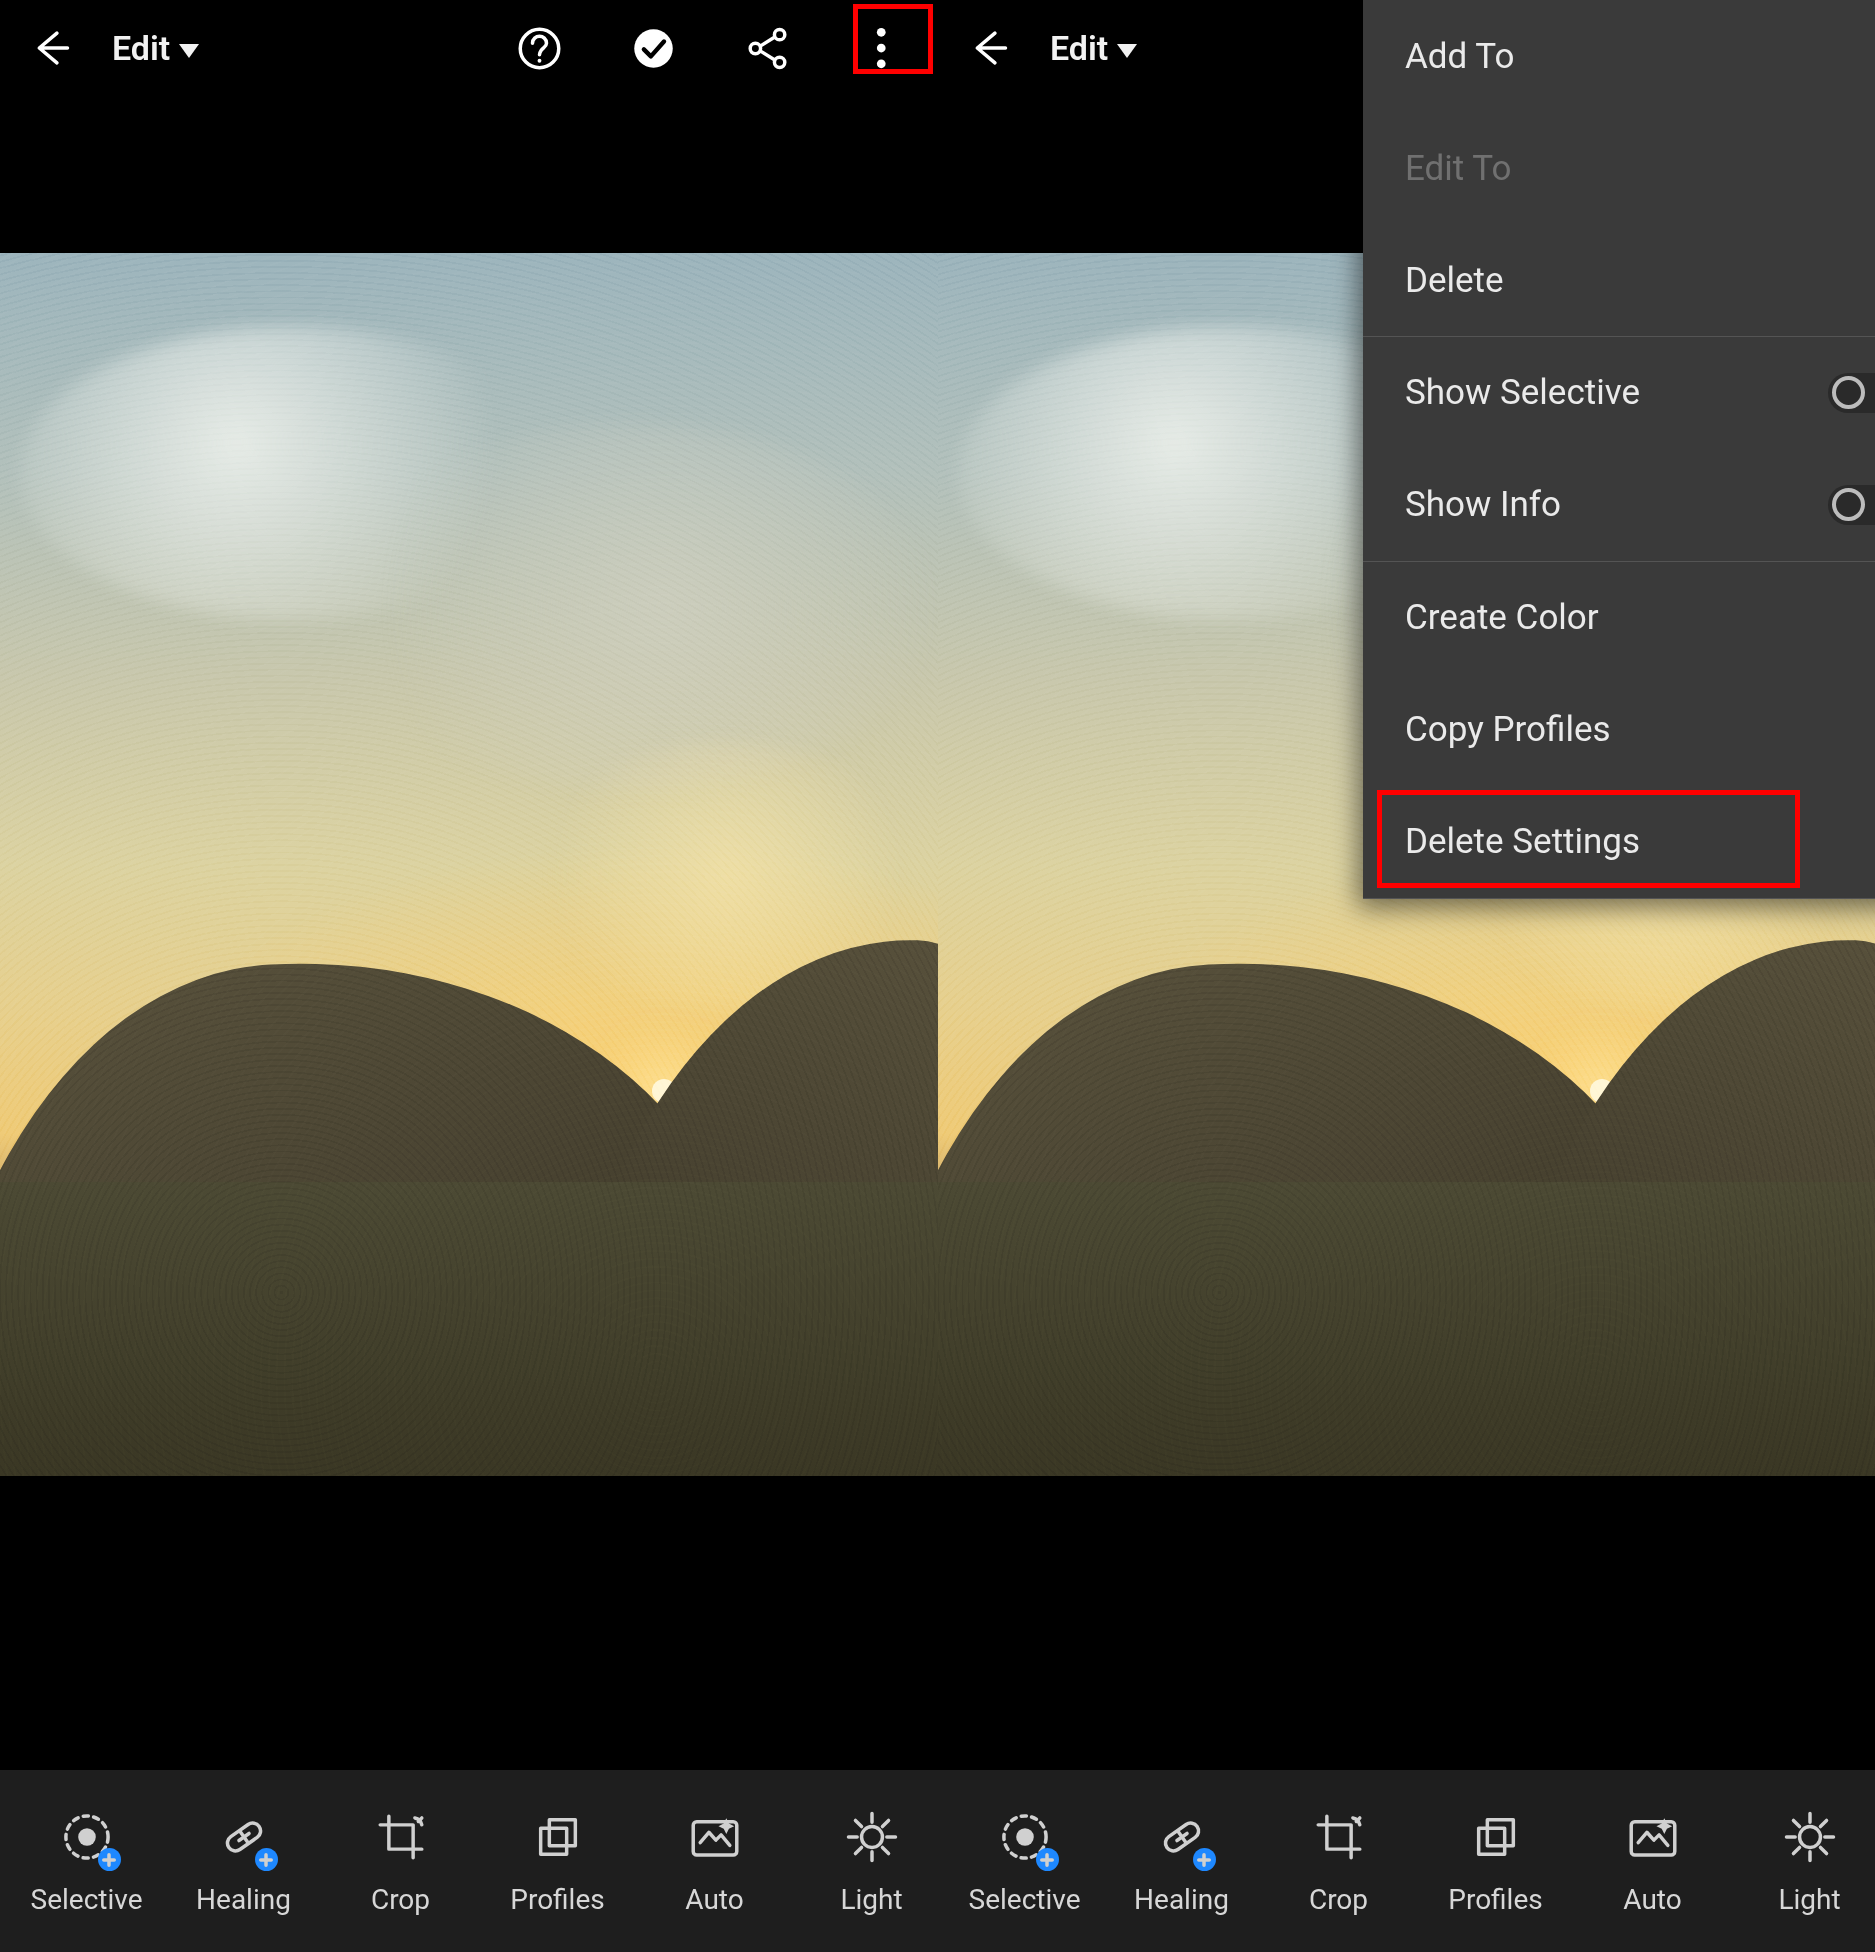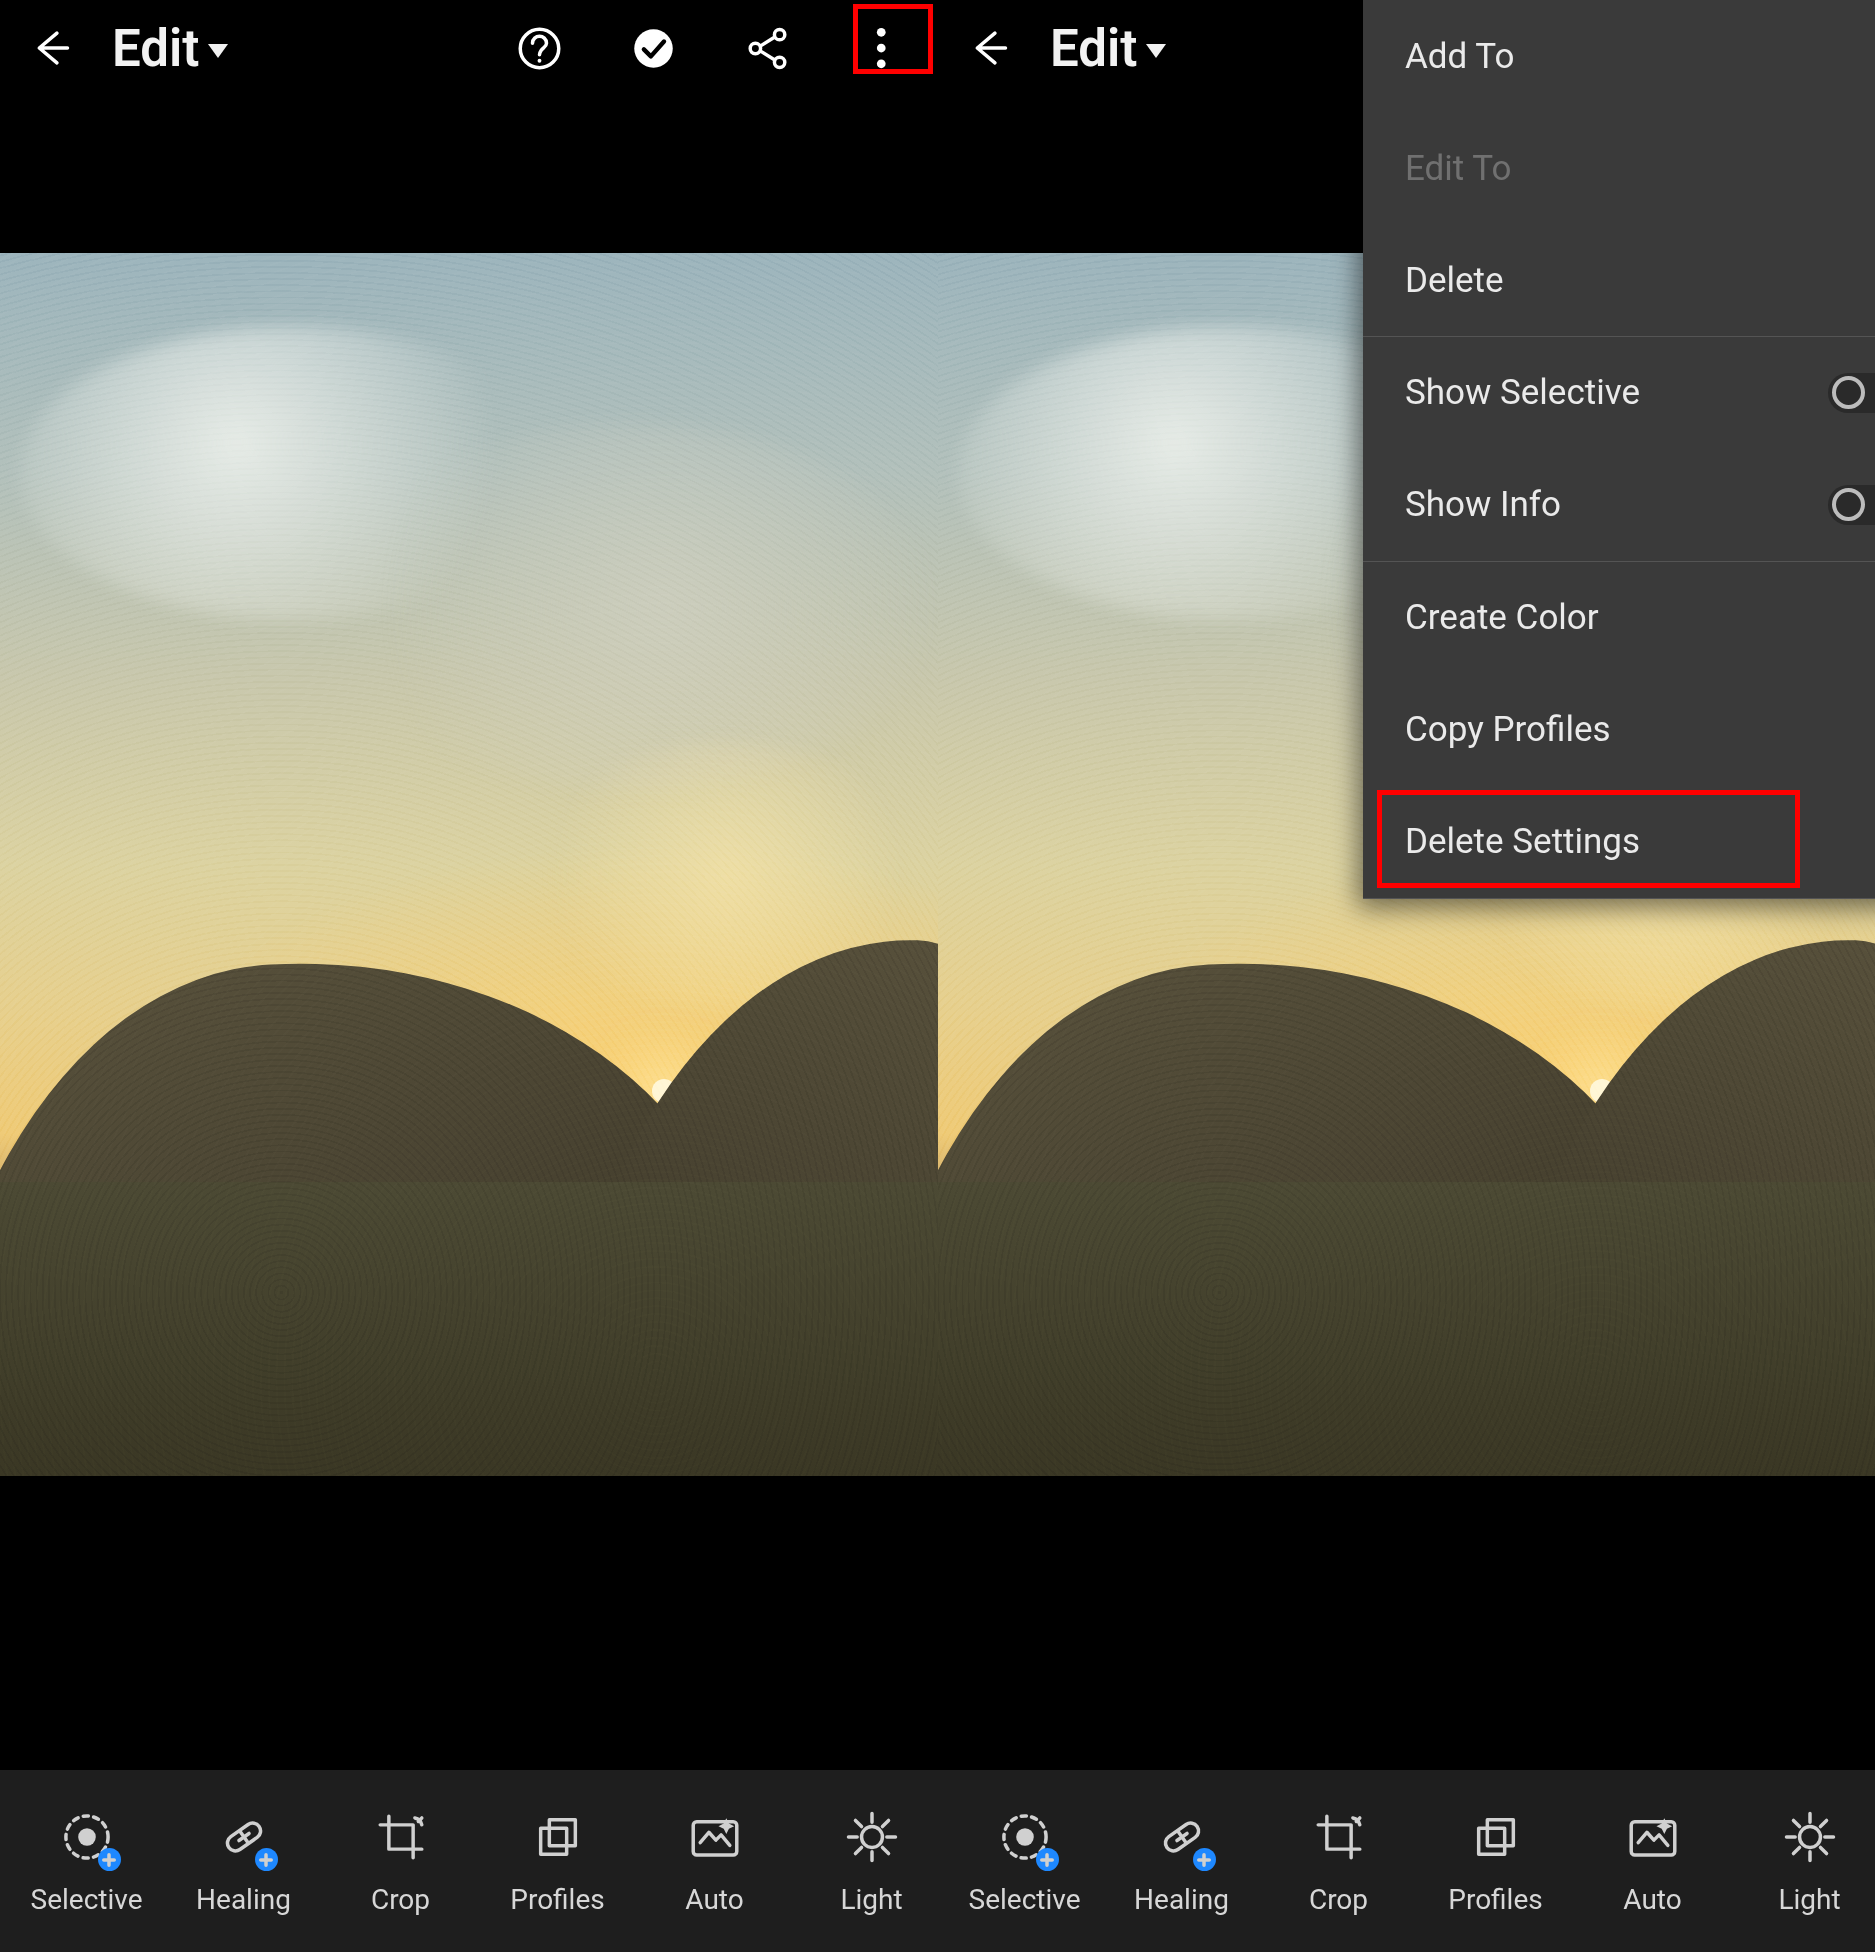--- a/index.html
+++ b/index.html
@@ -9,21 +9,21 @@
 
   
   .screen { position: absolute; top: 0; width: 938px; height: 1953px; }
   .screen.left  { left: 0; }
   .screen.right { left: 938px; }
 
   
   .topbar { position: absolute; left: 0; top: 0; width: 100%; height: 96px; display: flex; align-items: center; padding: 0 21px; background: #000; }
   .topbar .back { width: 56px; height: 56px; display: flex; align-items: center; justify-content: center; }
   .edit-drop { display: flex; align-items: center; gap: 8.7px; margin-left: 35px; }
-  .edit-drop .lbl { font-size: 51px; font-weight: 600; color: #f2f2f2; }
+  .edit-drop .lbl { font-size: 34px; font-weight: 600; color: #f2f2f2; }
   .tri-dn { width: 0; height: 0; border-left: 10.5px solid transparent; border-right: 10.5px solid transparent; border-top: 14px solid #f2f2f2; margin-top: 5.2px; }
 
   .top-right-icons { position: absolute; right: 0; top: 0; height: 96px; display: flex; align-items: center; }
   .icon-slot { width: 114px; height: 96px; display: flex; align-items: center; justify-content: center; }
 
   .red-box { border: 5.2px solid #ff0000; position: absolute; }
 
   
   .photo { position: absolute; left: 0; top: 253px; width: 100%; height: 1223px; overflow: hidden; }
   .sky { position: absolute; inset: 0; background:

